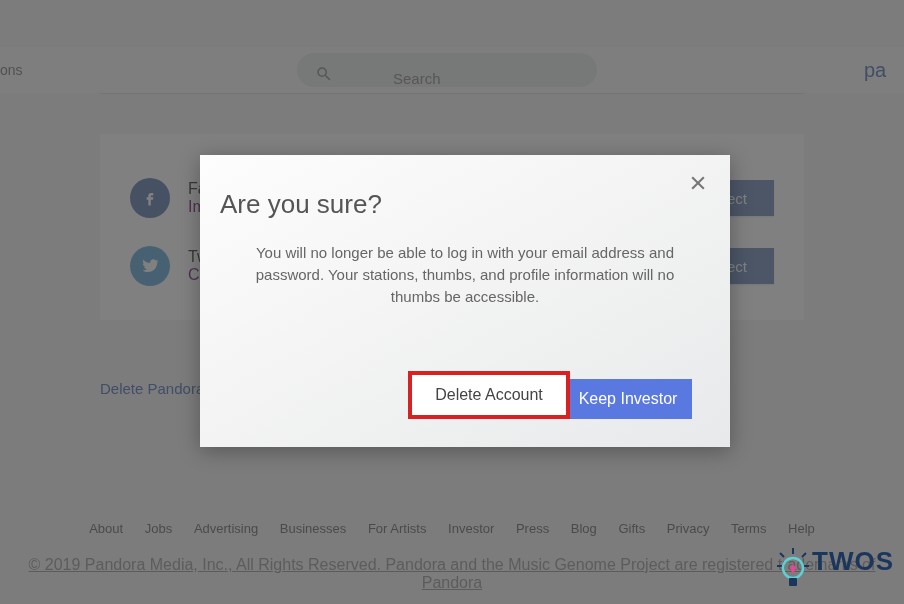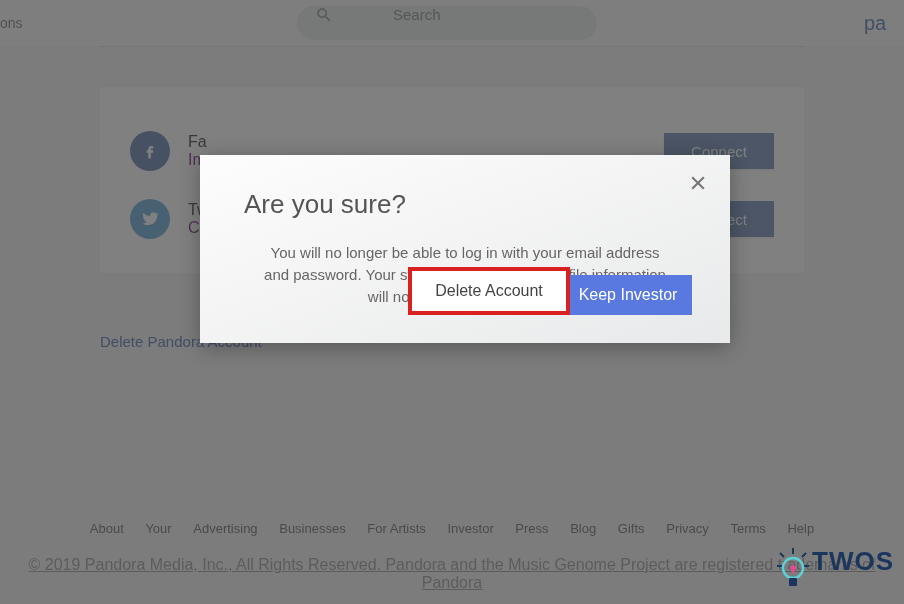--- a/index.html
+++ b/index.html
@@ -21,36 +21,37 @@
   }
 
   
   .topbar {
     height: 46px;
     display: flex;
     align-items: center;
     justify-content: space-between;
     padding: 0 0;
     background: #fafafa;
+    margin-top: 47px;
   }
   .topbar-left {
     color: #777;
     font-size: 14px;
     padding-left: 0;
     width: 30px;
     overflow: hidden;
     white-space: nowrap;
   }
   .search-box {
     width: 300px;
     height: 34px;
     background: #e6e7e8;
     border-radius: 20px;
     display: flex;
-    align-items: flex-start;
+    align-items: flex-end;
     padding: 0 18px;
     gap: 60px;
     color: #888;
   }
   .search-icon svg { width: 18px; height: 18px; fill: #888; }
   .search-placeholder { font-size: 15px; }
   .brand {
     color: #4b6fb3;
     font-size: 20px;
     font-weight: 400;
@@ -129,25 +130,25 @@
     cursor: pointer;
   }
   .footer-copy { font-size: 16px; color: #999; margin-top: 20px; text-decoration: underline; }
 
   
   .modal {
     position: absolute;
     left: 200px;
     top: 155px;
     width: 530px;
-    height: 188px;
+    height: 292px;
     background: linear-gradient(to bottom right, #fdfdfd, #e8e9ea);
     z-index: 200;
     box-shadow: 0 4px 20px rgba(0,0,0,0.3);
-    padding: 34px 44px;
+    padding: 34px 20px;
   }
   .modal-close {
     position: absolute;
     top: 18px; right: 22px;
     cursor: pointer;
   }
   .modal-close svg { width: 20px; height: 20px; stroke: #777; stroke-width: 2.5; fill: none; }
   .modal-title {
     color: #555;
     font-size: 26px;
@@ -260,21 +261,21 @@
       <button class="connect-btn">Connect</button>
     </div>
   </div>
 
   <a class="delete-link">Delete Pandora Account</a>
 </div>
 
 <div class="footer">
   <div class="footer-links">
     <a>About</a>
-    <a>Your</a>
+    <a>Jobs</a>
     <a>Advertising</a>
     <a>Businesses</a>
     <a>For Artists</a>
     <a>Investor</a>
     <a>Press</a>
     <a>Blog</a>
     <a>Gifts</a>
     <a>Privacy</a>
     <a>Terms</a>
     <a>Help</a>

